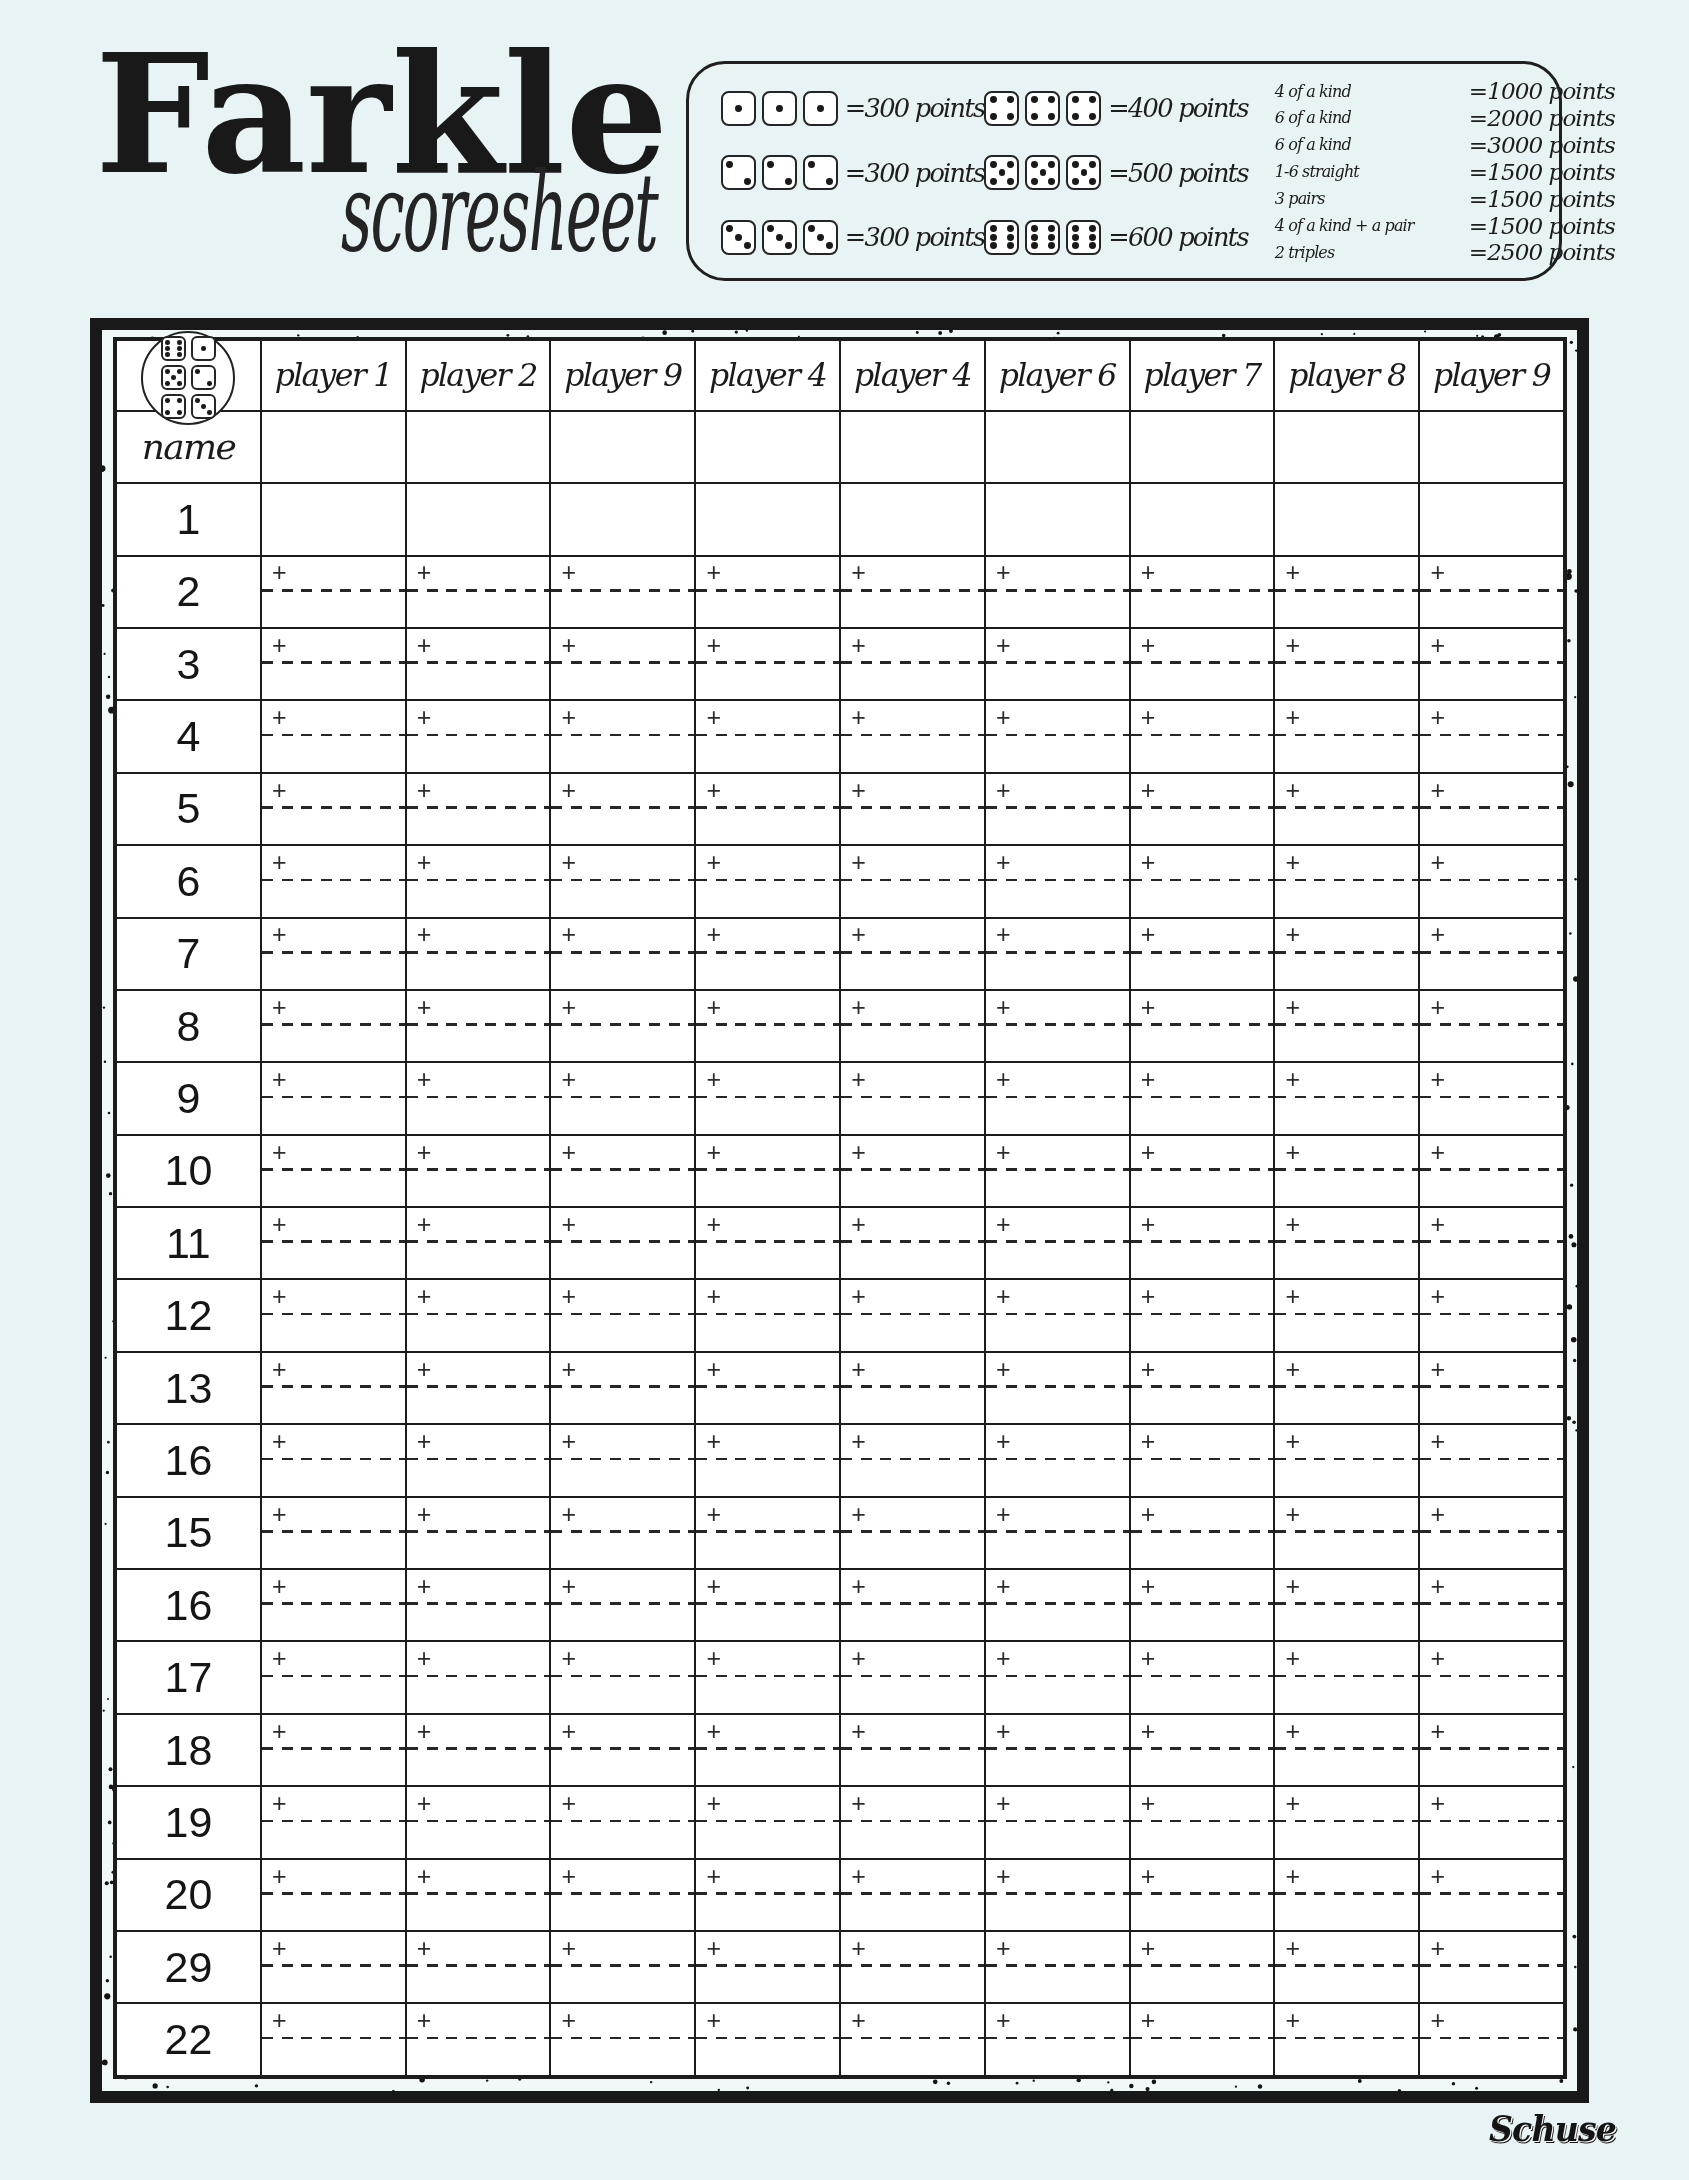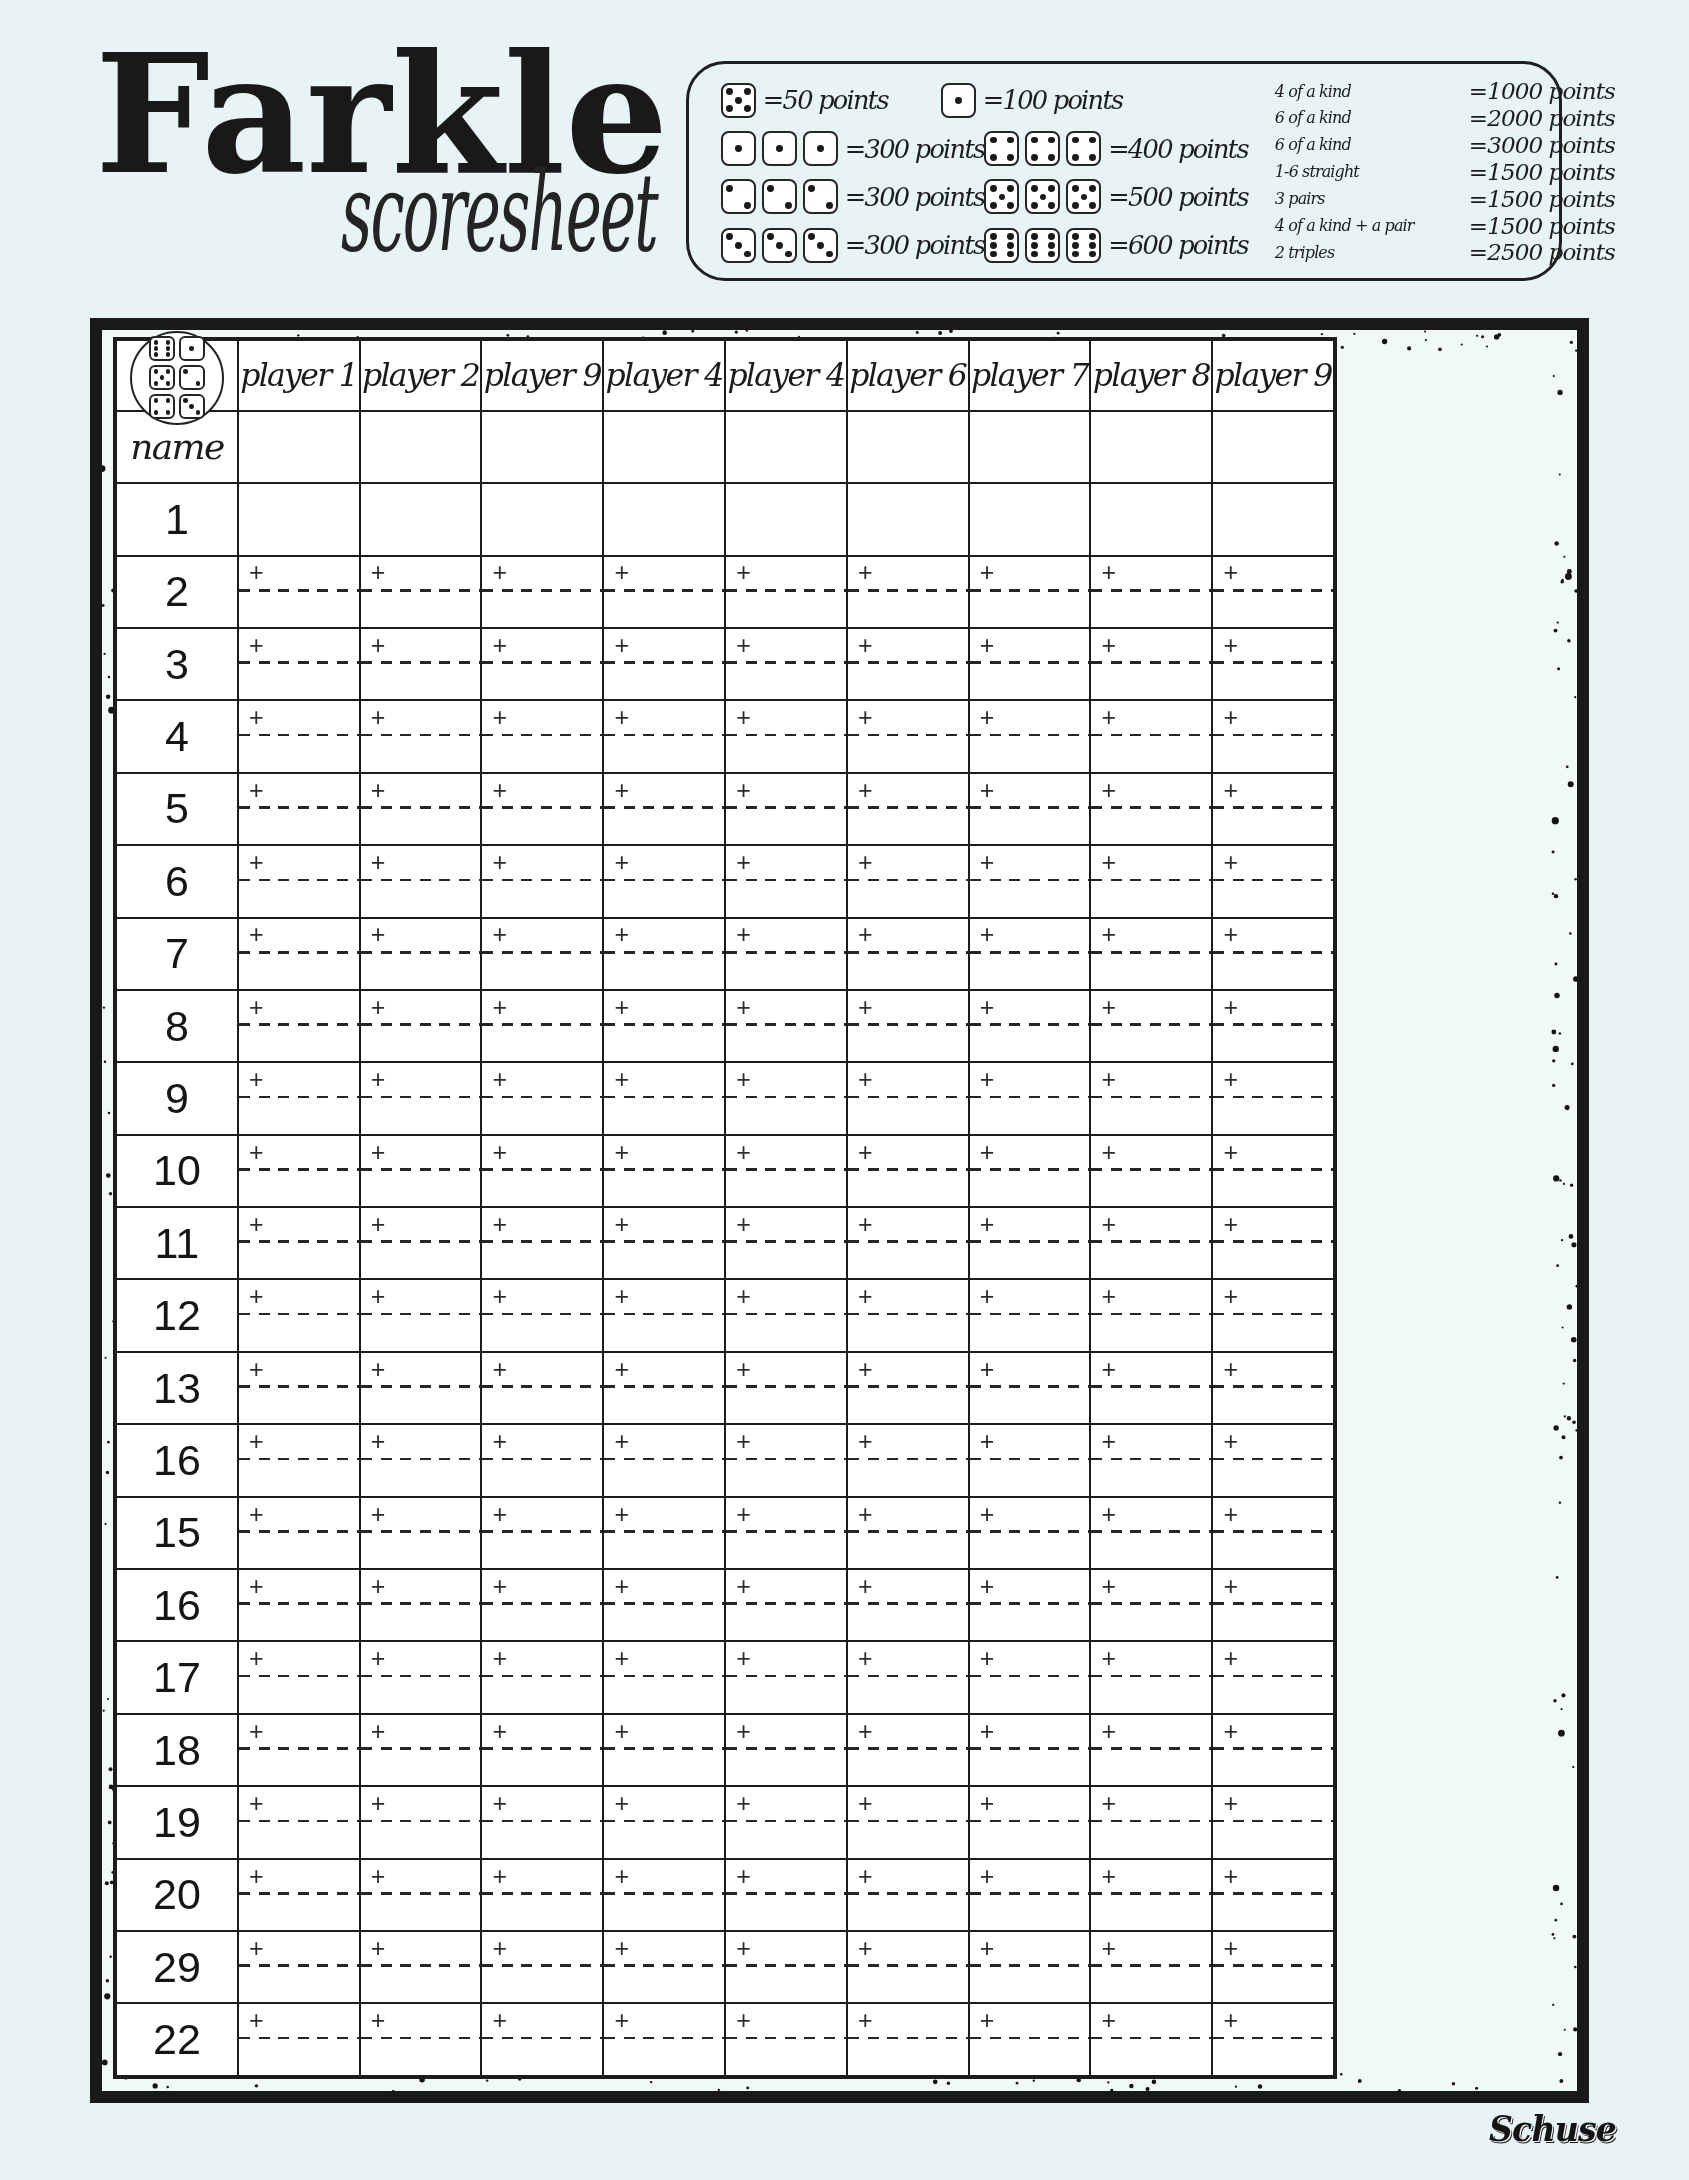--- a/index.html
+++ b/index.html
@@ -62,21 +62,21 @@
   .die-lg .pip { width:6.8px; height:6.8px; }
   .die-sm .pip { width:4.7px; height:4.7px; }
 
   
   .board {
     position:absolute; left:90px; top:318px; width:1499px; height:1785px;
     border:12px solid #191919; background:#f1f8f8;
   }
   .speckles { position:absolute; left:0; top:0; width:1475px; height:1762px; }
   .grid {
-    position:absolute; left:11px; top:6.8px; width:1224px; height:1742px;
+    position:absolute; left:11px; top:6.8px; width:1454px; height:1742px;
     background:#fff; border:3.4px solid #1c1c1c; z-index:1;
     display:grid; grid-template-columns:repeat(10,1fr);
     grid-template-rows:71px repeat(23,1fr);
   }
   .cell { border:1.3px solid #1c1c1c; position:relative; display:flex; align-items:center; justify-content:center; }
   .cell.header { font-size:31.5px; letter-spacing:-1.7px; color:#1b1b1b; }
   .cell.corner { overflow:visible; }
   .dice-logo {
     position:absolute; left:50%; top:-10.2px; transform:translateX(-50%);
     width:94px; height:94px; border-radius:50%;
@@ -106,42 +106,20 @@
 </head>
 <body>
 
 <div class="page">
 
   <div class="title">Farkle</div>
   <div class="subtitle script">scoresheet</div>
 
   <div class="legend">
     <div class="legend-dice" id="legend-dice">
-        <div class="legend-row">
-          <div class="legend-half left">
-            <div class="dice-group">
-              <div class="die die-lg">
-                <span class="pip" style="grid-area: 1 / 1;"></span>
-                <span class="pip" style="grid-area: 1 / 3;"></span>
-                <span class="pip" style="grid-area: 2 / 2;"></span>
-                <span class="pip" style="grid-area: 3 / 1;"></span>
-                <span class="pip" style="grid-area: 3 / 3;"></span>
-              </div>
-            </div>
-            <span class="rule-label script">=50 points</span>
-          </div>
-          <div class="legend-half right">
-            <div class="dice-group">
-              <div class="die die-lg">
-                <span class="pip" style="grid-area: 2 / 2;"></span>
-              </div>
-            </div>
-            <span class="rule-label script">=100 points</span>
-          </div>
-        </div>
         <div class="legend-row">
           <div class="legend-half left">
             <div class="dice-group">
               <div class="die die-lg">
                 <span class="pip" style="grid-area: 2 / 2;"></span>
               </div>
               <div class="die die-lg">
                 <span class="pip" style="grid-area: 2 / 2;"></span>
               </div>
               <div class="die die-lg">

